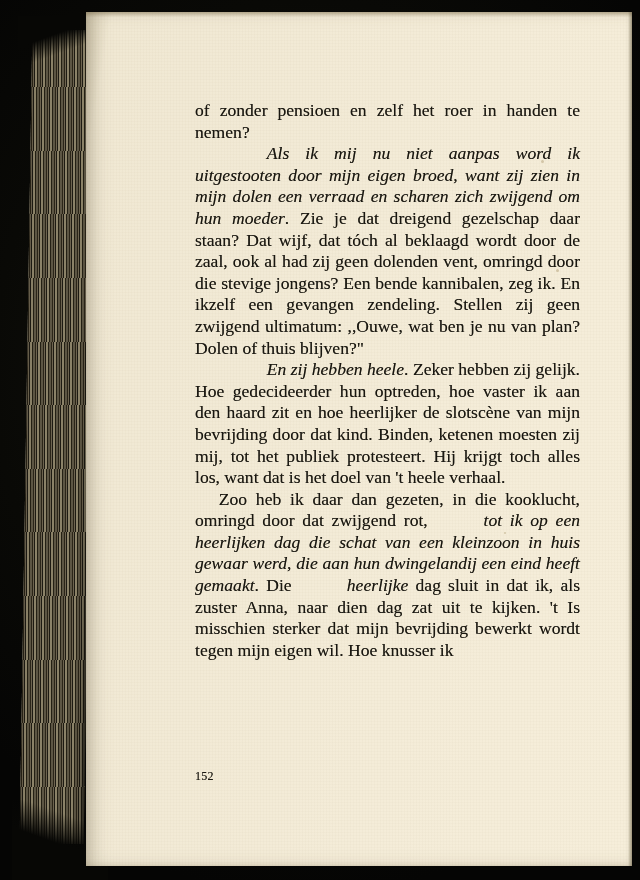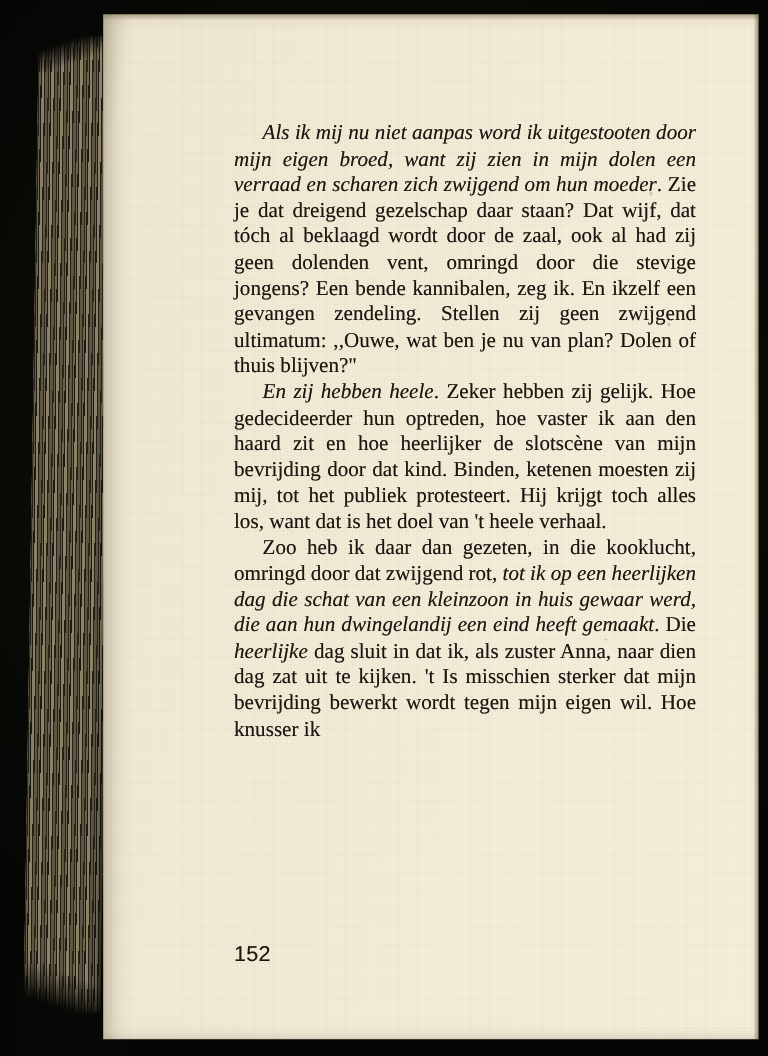--- a/index.html
+++ b/index.html
@@ -121,32 +121,33 @@
     margin: 0;
     text-align: justify;
     text-shadow: 0 0 0.55px rgba(23,21,15,0.55);
   }
   .textblock p.indent {
     text-indent: 1.35em;
   }
   .textblock p em,
   .textblock p i {
     font-style: italic;
+    margin-left: 48px;
   }
   
   .textblock p:last-of-type {
     margin-bottom: 0;
   }
 
   .folio {
     position: absolute;
     left: 109px;          
-    top: 774px;           
-    font-family: Liberation Sans, sans-serif;
-    font-size: 18px;
+    top: 755px;           
+    font-family: Liberation Serif, serif;
+    font-size: 12px;
     line-height: 18px;
     color: #17150f;
     letter-spacing: 0.2px;
     text-shadow: 0 0 0.5px rgba(23,21,15,0.5);
   }
 
   
   .speck { position: absolute; background: #b9a882; border-radius: 50%; opacity: 0.55; }
 </style>
 </head>
@@ -162,20 +163,21 @@
 
   <div class="leaf">
     <div class="leaf-top-bevel"></div>
     <div class="leaf-right-edge"></div>
 
     <div class="speck" style="left:455px; top:148px; width:3px; height:3px;"></div>
     <div class="speck" style="left:470px; top:257px; width:3px; height:3px;"></div>
     <div class="speck" style="left:418px; top:520px; width:2px; height:2px;"></div>
 
     <div class="textblock" id="textblock">
+        <p><span>of zonder pensioen en zelf het roer in handen te nemen?</span></p>
         <p class="indent"><em>Als ik mij nu niet aanpas word ik uitgestooten door mijn eigen broed, want zij zien in mijn dolen een verraad en scharen zich zwijgend om hun moeder</em><span>. Zie je dat dreigend gezelschap daar staan? Dat wijf, dat tóch al beklaagd wordt door de zaal, ook al had zij geen dolenden vent, omringd door die stevige jongens? Een bende kannibalen, zeg ik. En ikzelf een gevangen zendeling. Stellen zij geen zwijgend ultimatum: ,,Ouwe, wat ben je nu van plan? Dolen of thuis blijven?"</span></p>
         <p class="indent"><em>En zij hebben heele</em><span>. Zeker hebben zij gelijk. Hoe gedecideerder hun optreden, hoe vaster ik aan den haard zit en hoe heerlijker de slotscène van mijn bevrijding door dat kind. Binden, ketenen moesten zij mij, tot het publiek protesteert. Hij krijgt toch alles los, want dat is het doel van 't heele verhaal.</span></p>
         <p class="indent"><span>Zoo heb ik daar dan gezeten, in die kooklucht, omringd door dat zwijgend rot, </span><em>tot ik op een heerlijken dag die schat van een kleinzoon in huis gewaar werd, die aan hun dwingelandij een eind heeft gemaakt</em><span>. Die </span><em>heerlijke</em><span> dag sluit in dat ik, als zuster Anna, naar dien dag zat uit te kijken. 't Is misschien sterker dat mijn bevrijding bewerkt wordt tegen mijn eigen wil. Hoe knusser ik</span></p>
       </div>
 
     <div class="folio">152</div>
   </div>
 
 </div>
 

